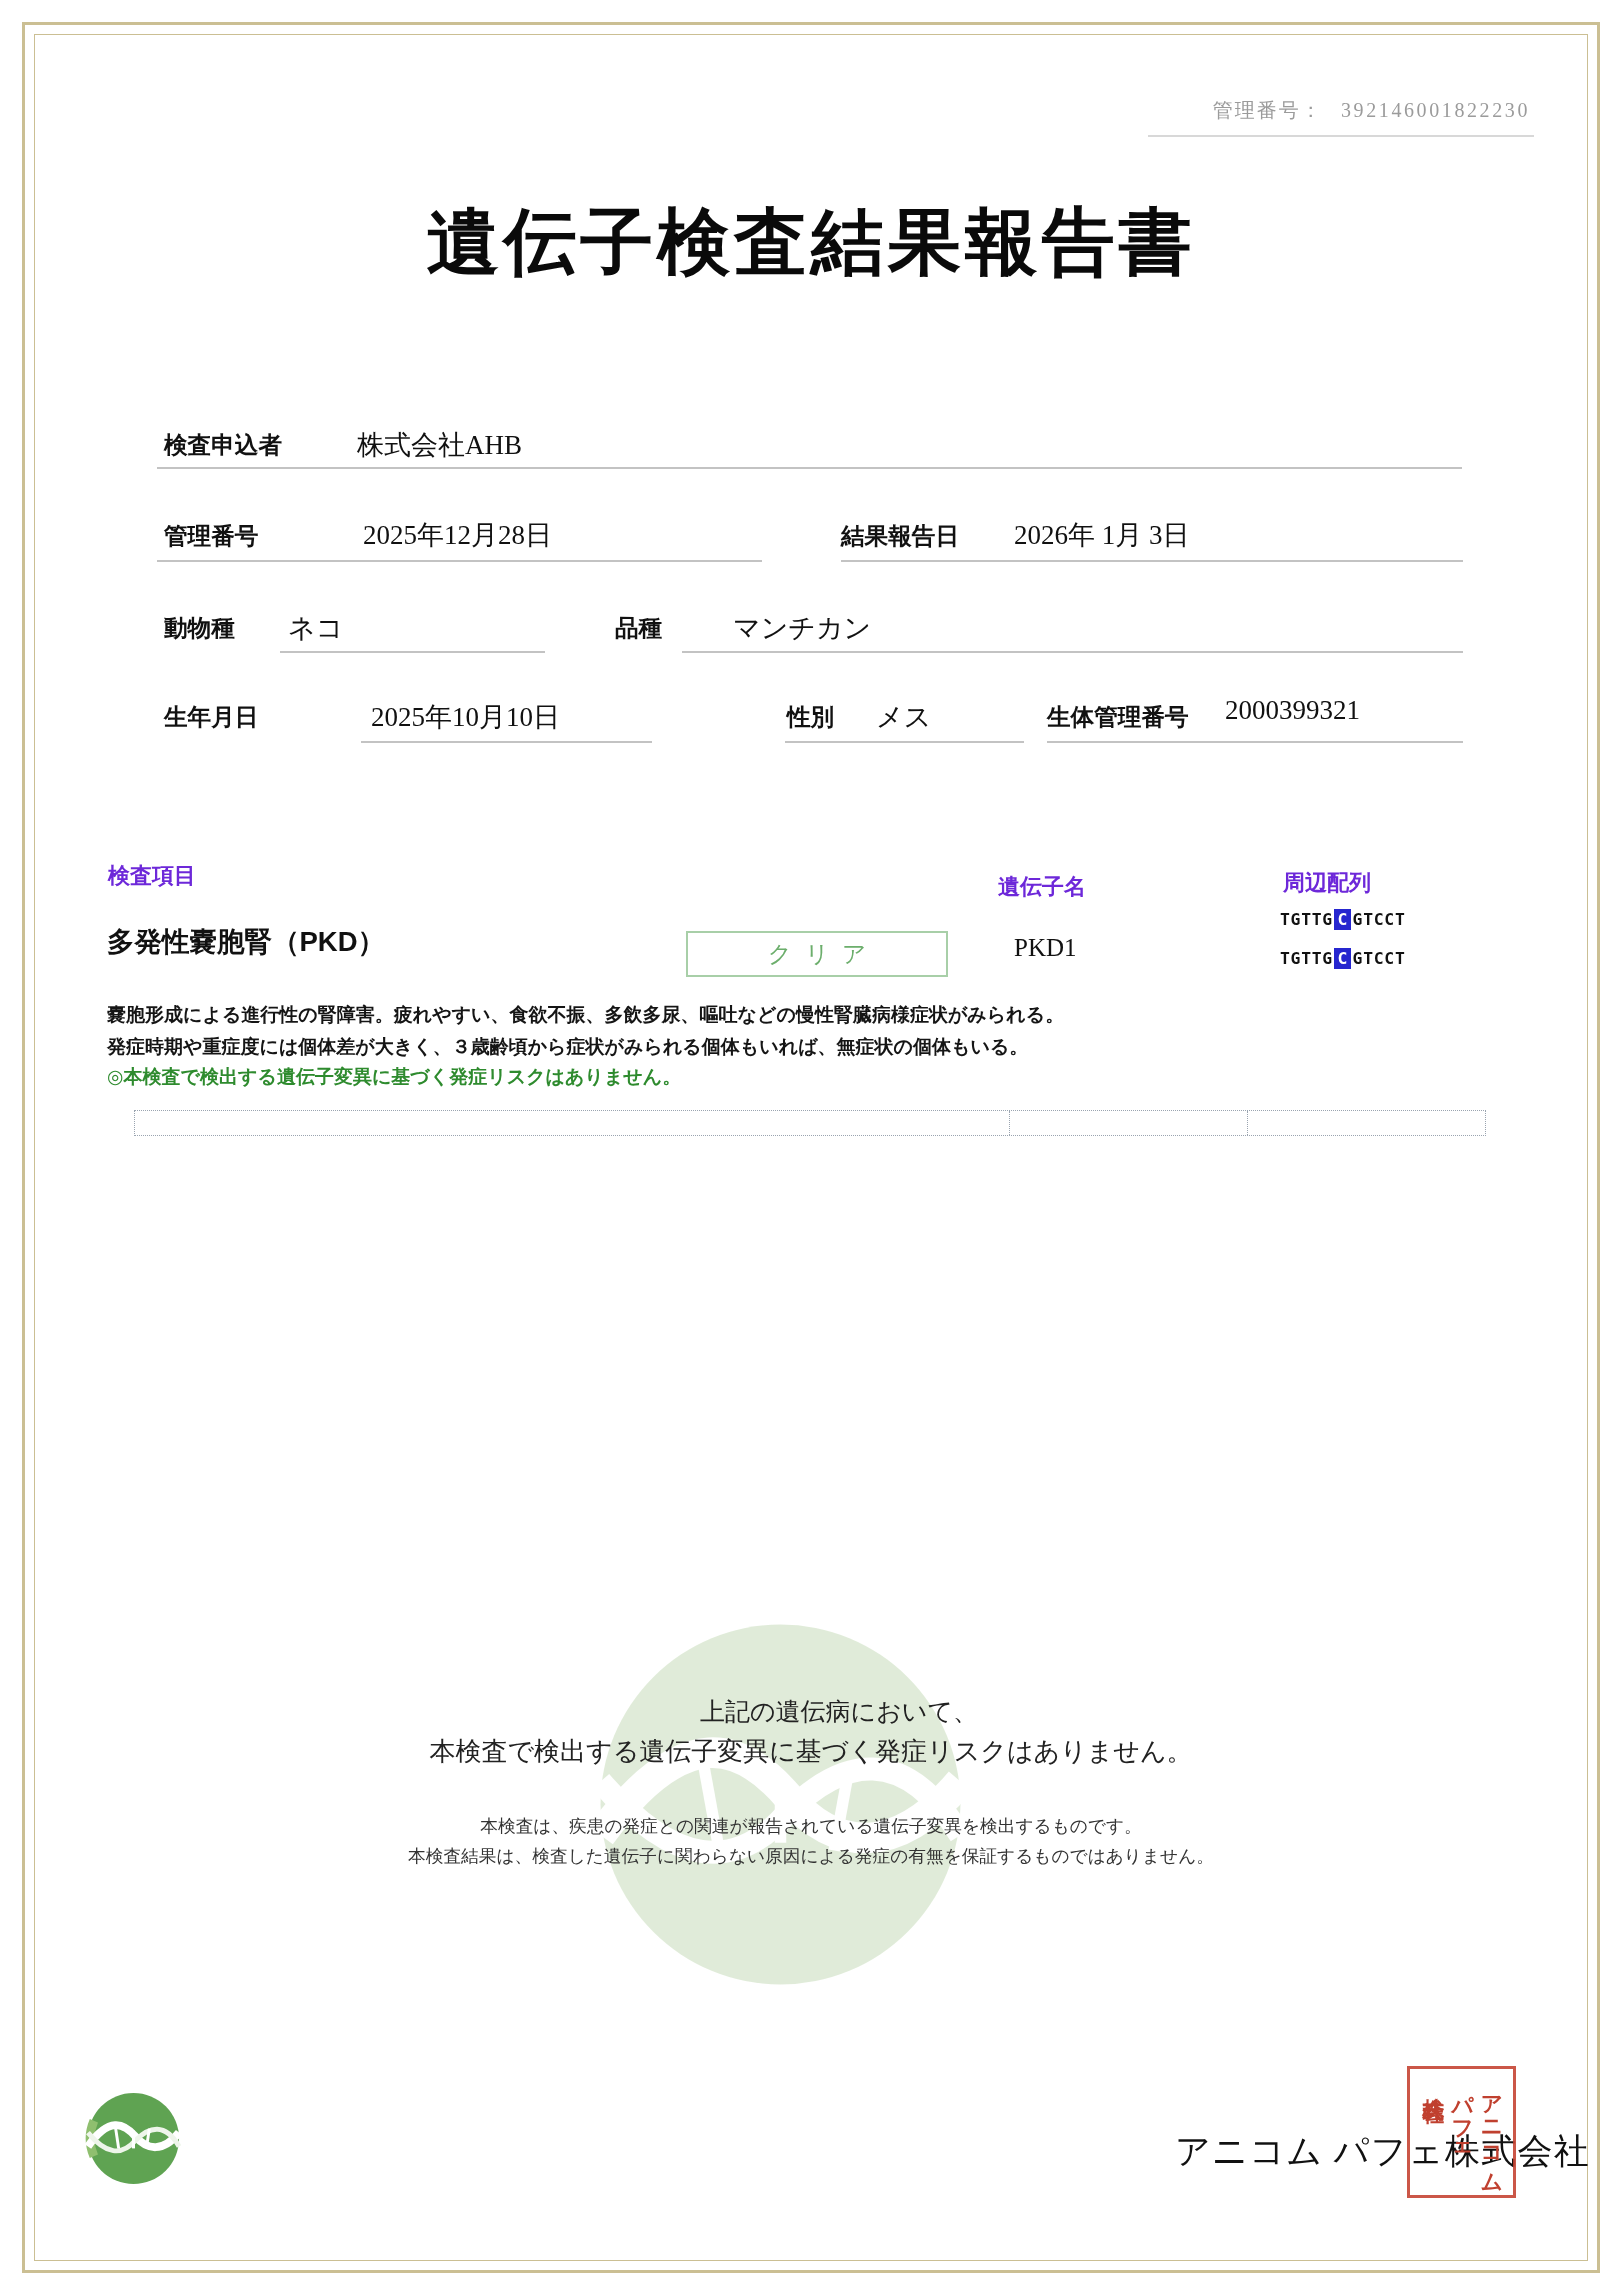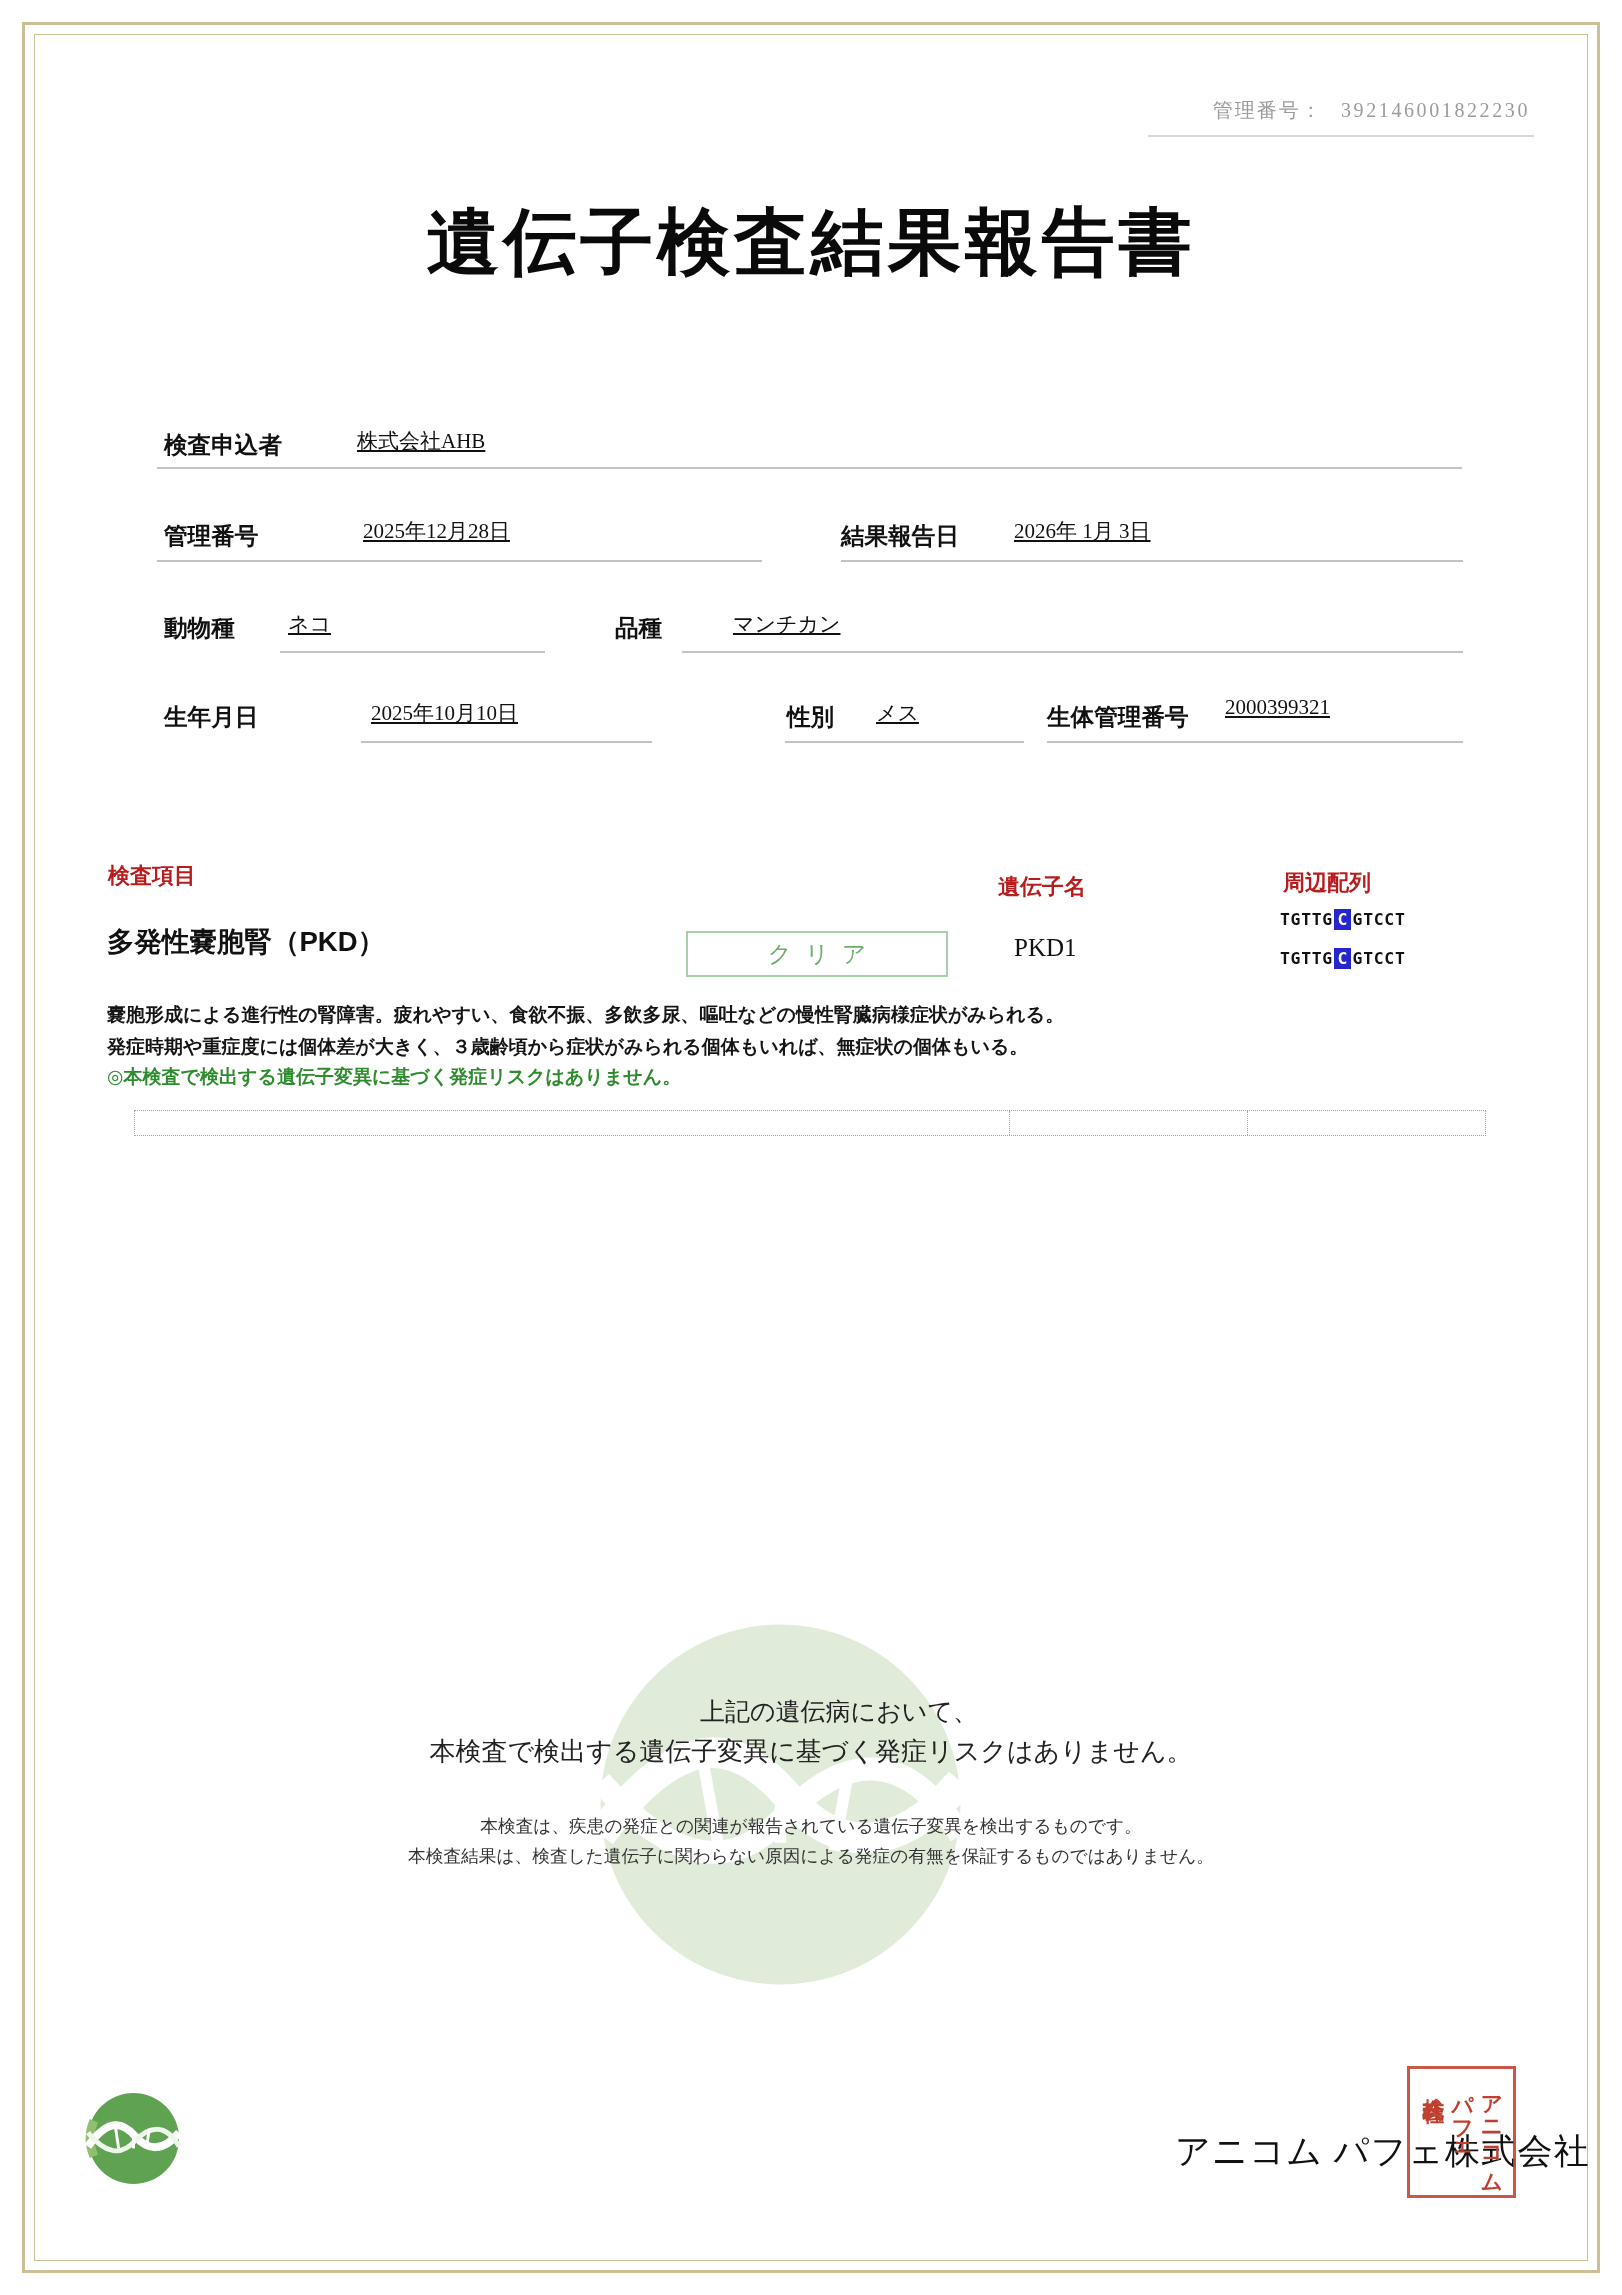--- a/index.html
+++ b/index.html
@@ -20,24 +20,24 @@
   .mgmt-num { margin-left:18.3px; letter-spacing:2.6px; }
   .uline { position:absolute; height:0; border-top:2px solid #c3c3c3; }
   .mgmt-line { top:135px; left:1148px; width:386px; border-top:2px solid #d8d8d8; }
 
   
   .title { position:absolute; top:194px; left:0; width:100%; margin:0; text-align:center;
            font-size:73px; font-weight:700; letter-spacing:3.9px; color:#0a0a0a; }
 
   
   .lbl { font-weight:700; font-size:23.6px; white-space:nowrap; }
-  .val { font-size:21px; white-space:nowrap;text-decoration:underline; }
+  .val { font-size:27px; white-space:nowrap; }
 
   
-  .res-h { color:#b91c1c; font-weight:700; font-size:22px; white-space:nowrap; }
+  .res-h { color:#6d28d9; font-weight:700; font-size:22px; white-space:nowrap; }
   .item-name { font-family:"Liberation Sans","DejaVu Sans",sans-serif; font-weight:700; font-size:27.5px; white-space:nowrap; }
   .clear-box { left:686px; top:931px; width:258px; height:42px; border:2px solid #a8cfa8;
                color:#6cae6c; font-size:23.6px; letter-spacing:13px; text-indent:13px;
                display:flex; align-items:center; justify-content:center;
                font-family:"Liberation Sans","DejaVu Sans",sans-serif; }
   .gene-name { font-size:25px; white-space:nowrap; }
   .seq { font-family:"DejaVu Sans Mono","Liberation Mono",monospace; font-size:16.4px; font-weight:700; white-space:nowrap; letter-spacing:0.7px; }
   .seq .hl { background:#2626cf; color:#ffffff; padding:0.7px 3.3px; margin:0 1.3px; }
 
   .desc { font-size:19px; font-weight:700; color:#151515; white-space:nowrap; }

